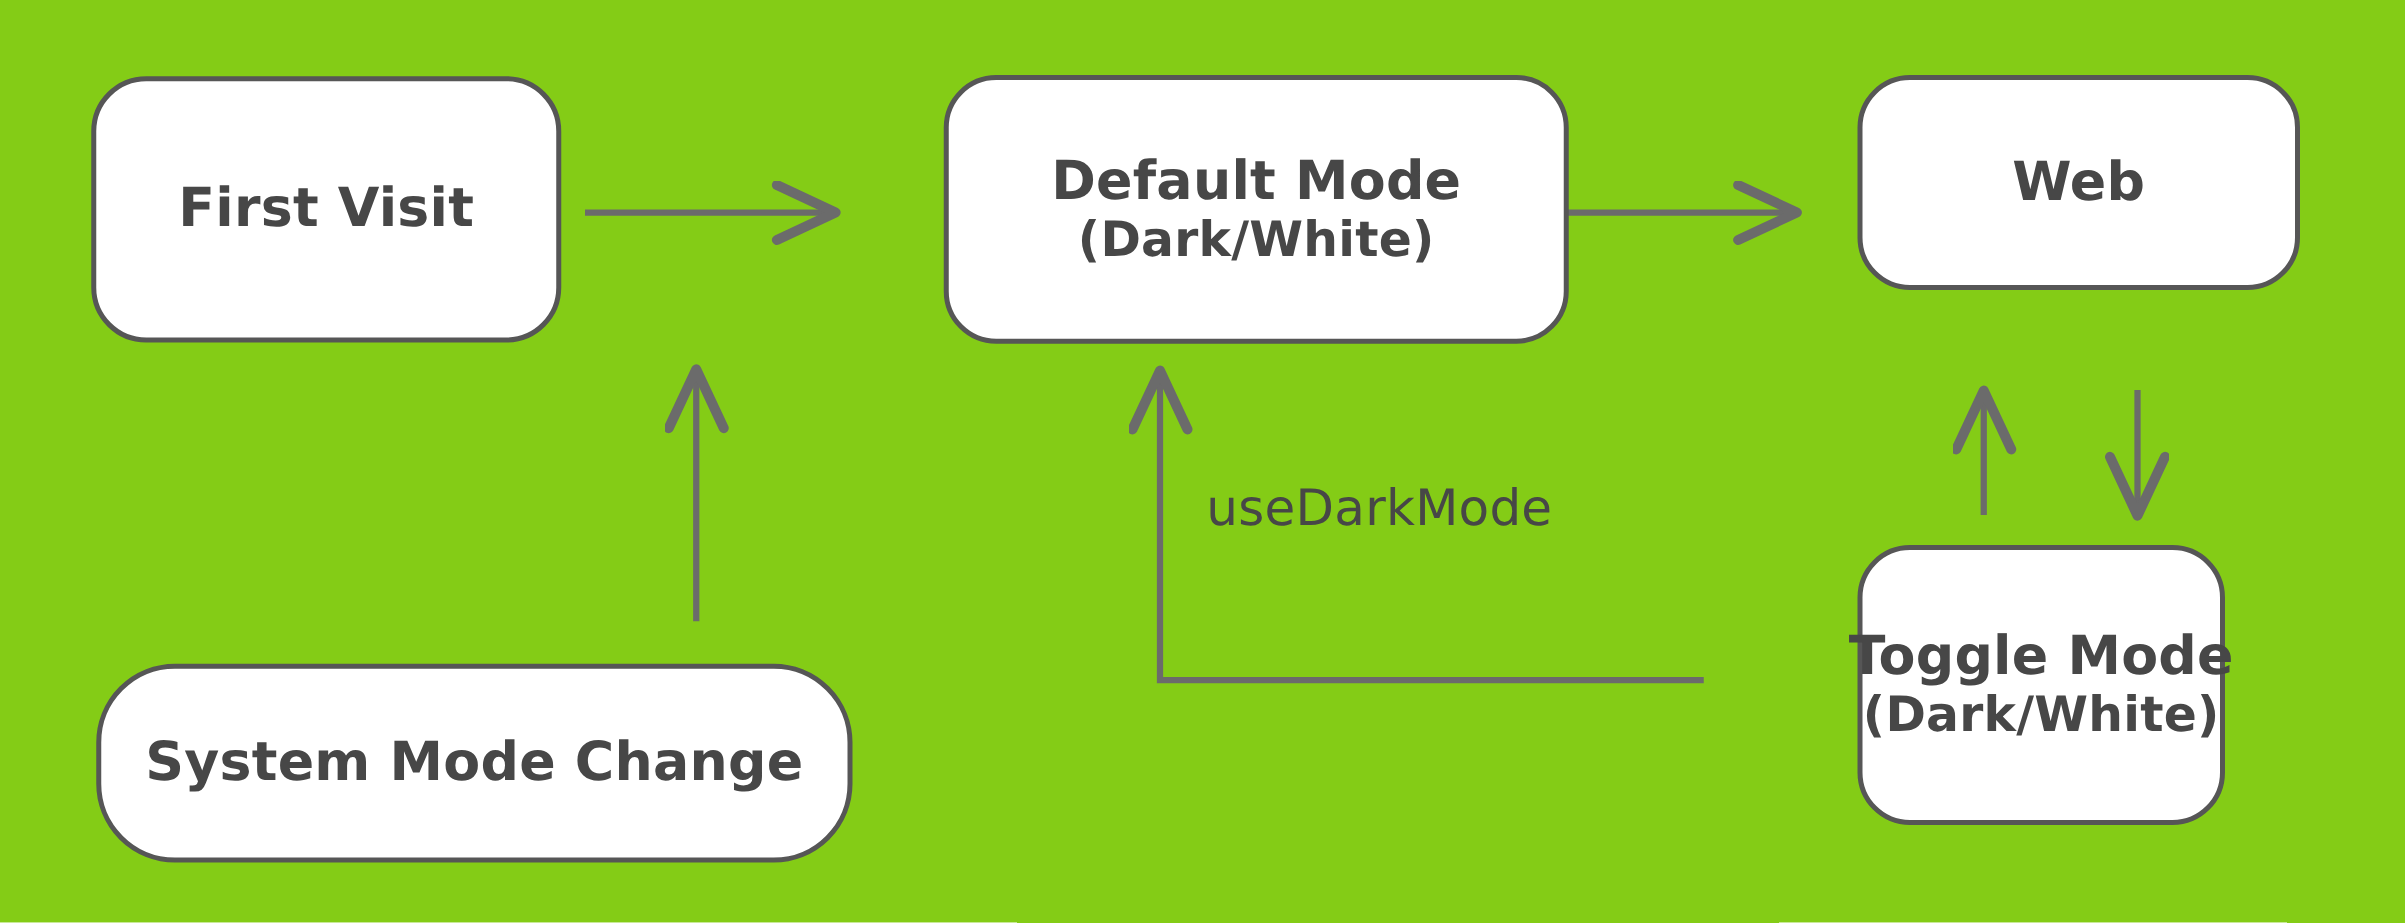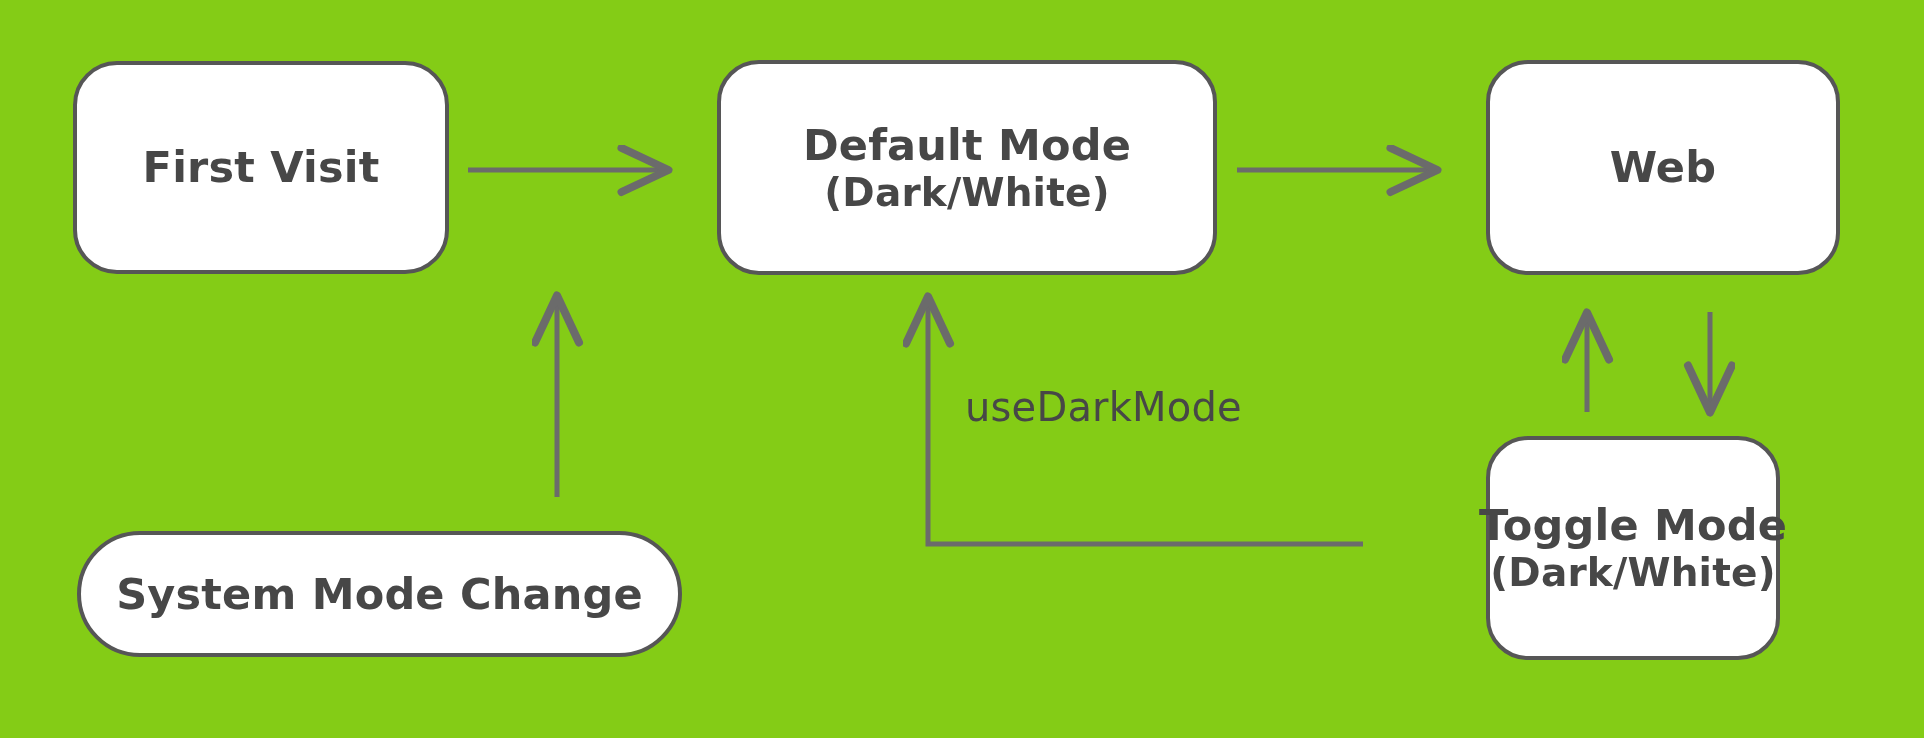--- a/index.html
+++ b/index.html
@@ -55,29 +55,29 @@
   .node.plain .line-primary {
     font-weight: 600;
   }
 
   
   #node-first-visit {
     left: 73px;  top: 61px;  width: 376px;  height: 213px;
     border-radius: 44px;
   }
   #node-default-mode {
-    left: 717px; top: 60px;  width: 500px;  height: 215px;
+    left: 755px; top: 60px;  width: 500px;  height: 215px;
     border-radius: 42px;
   }
   #node-web {
-    left: 1486px; top: 60px; width: 354px;  height: 215px;
+    left: 1486px; top: 60px; width: 354px;  height: 172px;
     border-radius: 42px;
   }
   #node-system-mode-change {
-    left: 77px;  top: 531px; width: 605px;  height: 126px;
+    left: 77px;  top: 531px; width: 605px;  height: 159px;
     border-radius: 63px;
   }
   #node-toggle-mode {
     left: 1486px; top: 436px; width: 294px; height: 224px;
     border-radius: 42px;
   }
 
   
   .edge-label {
     position: absolute;

